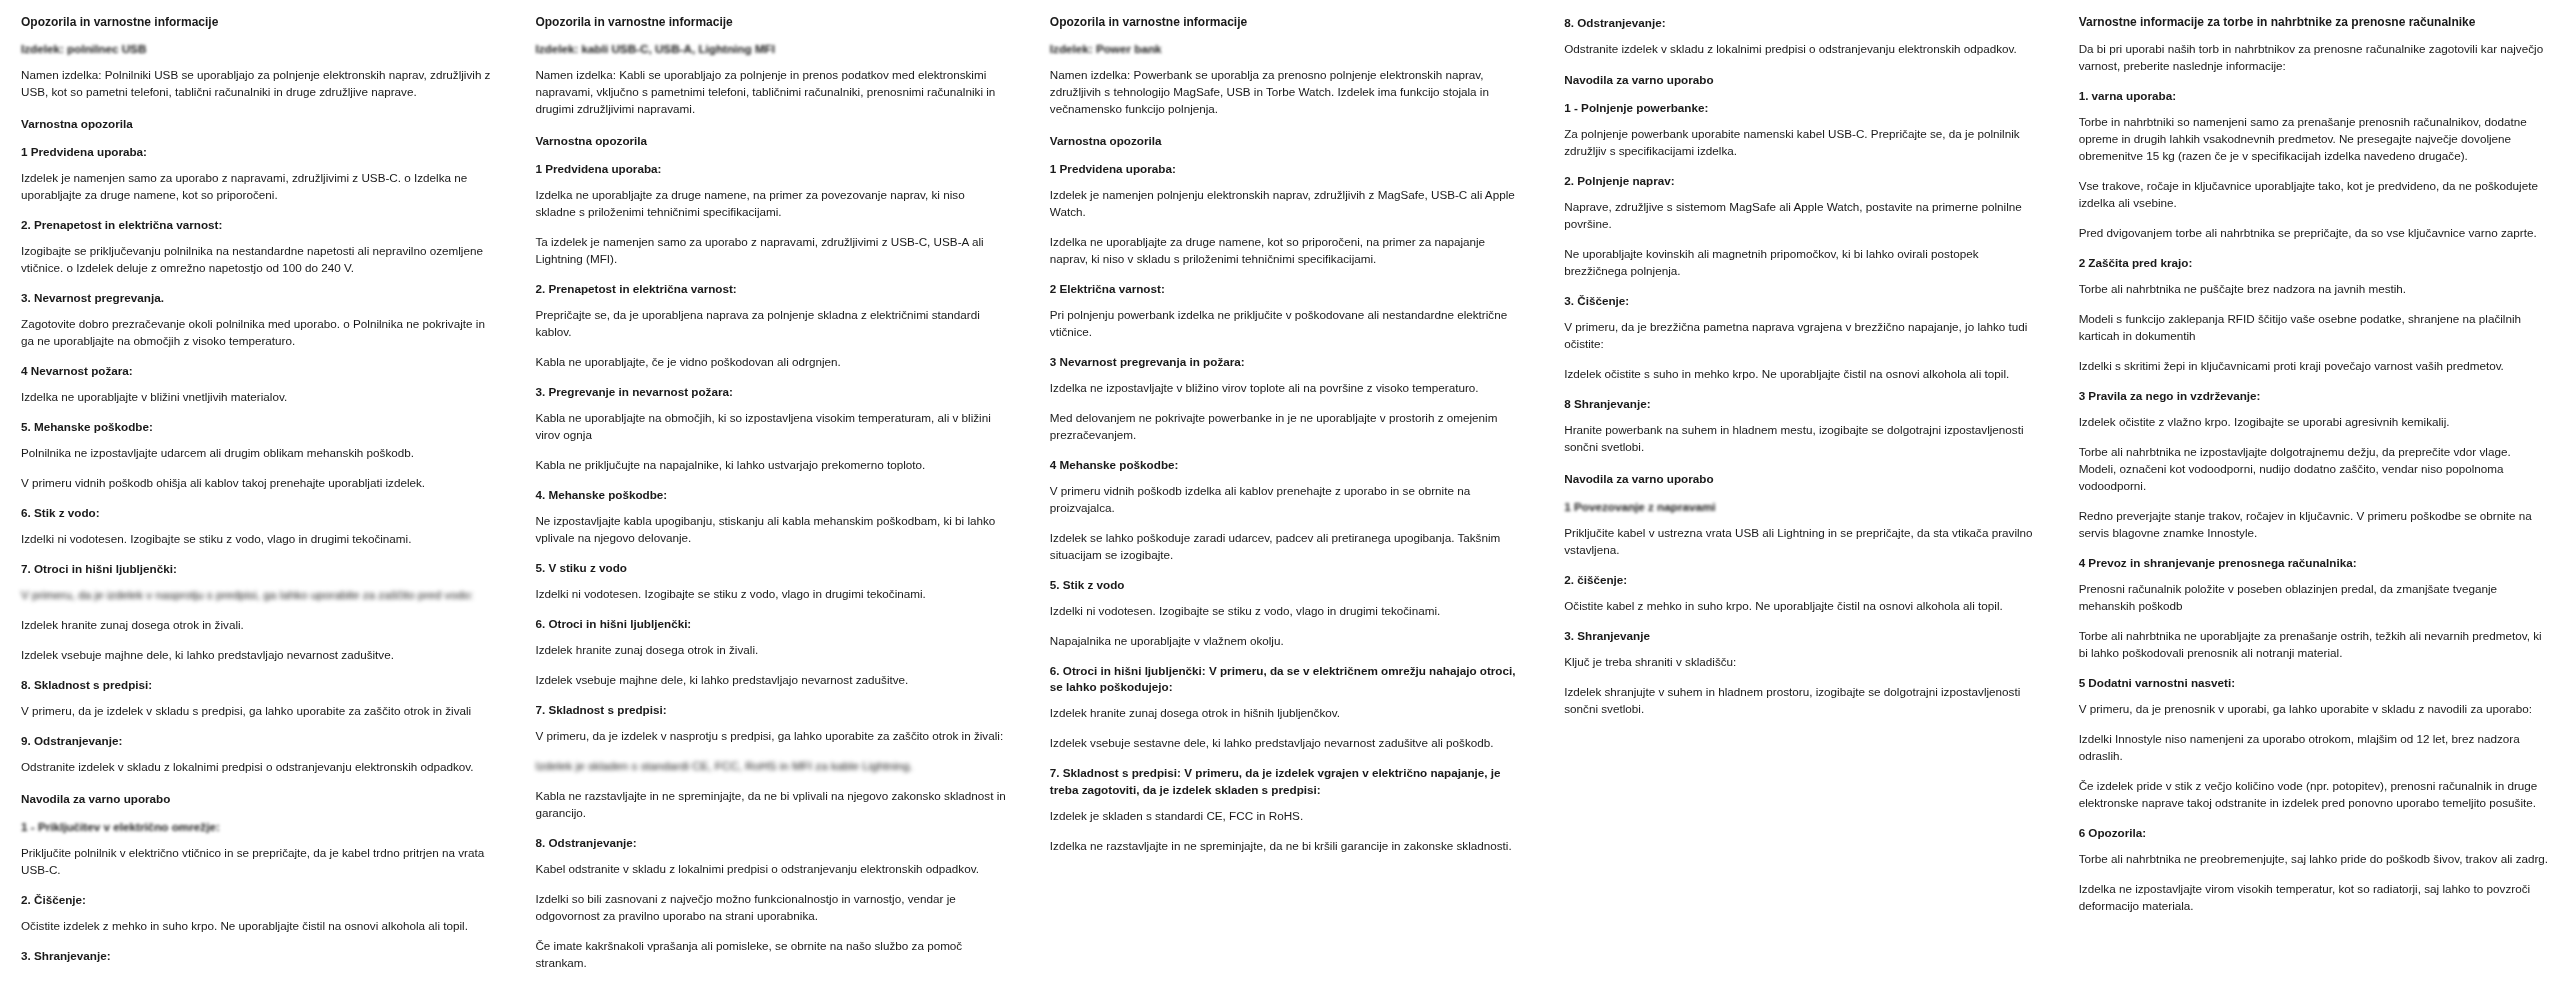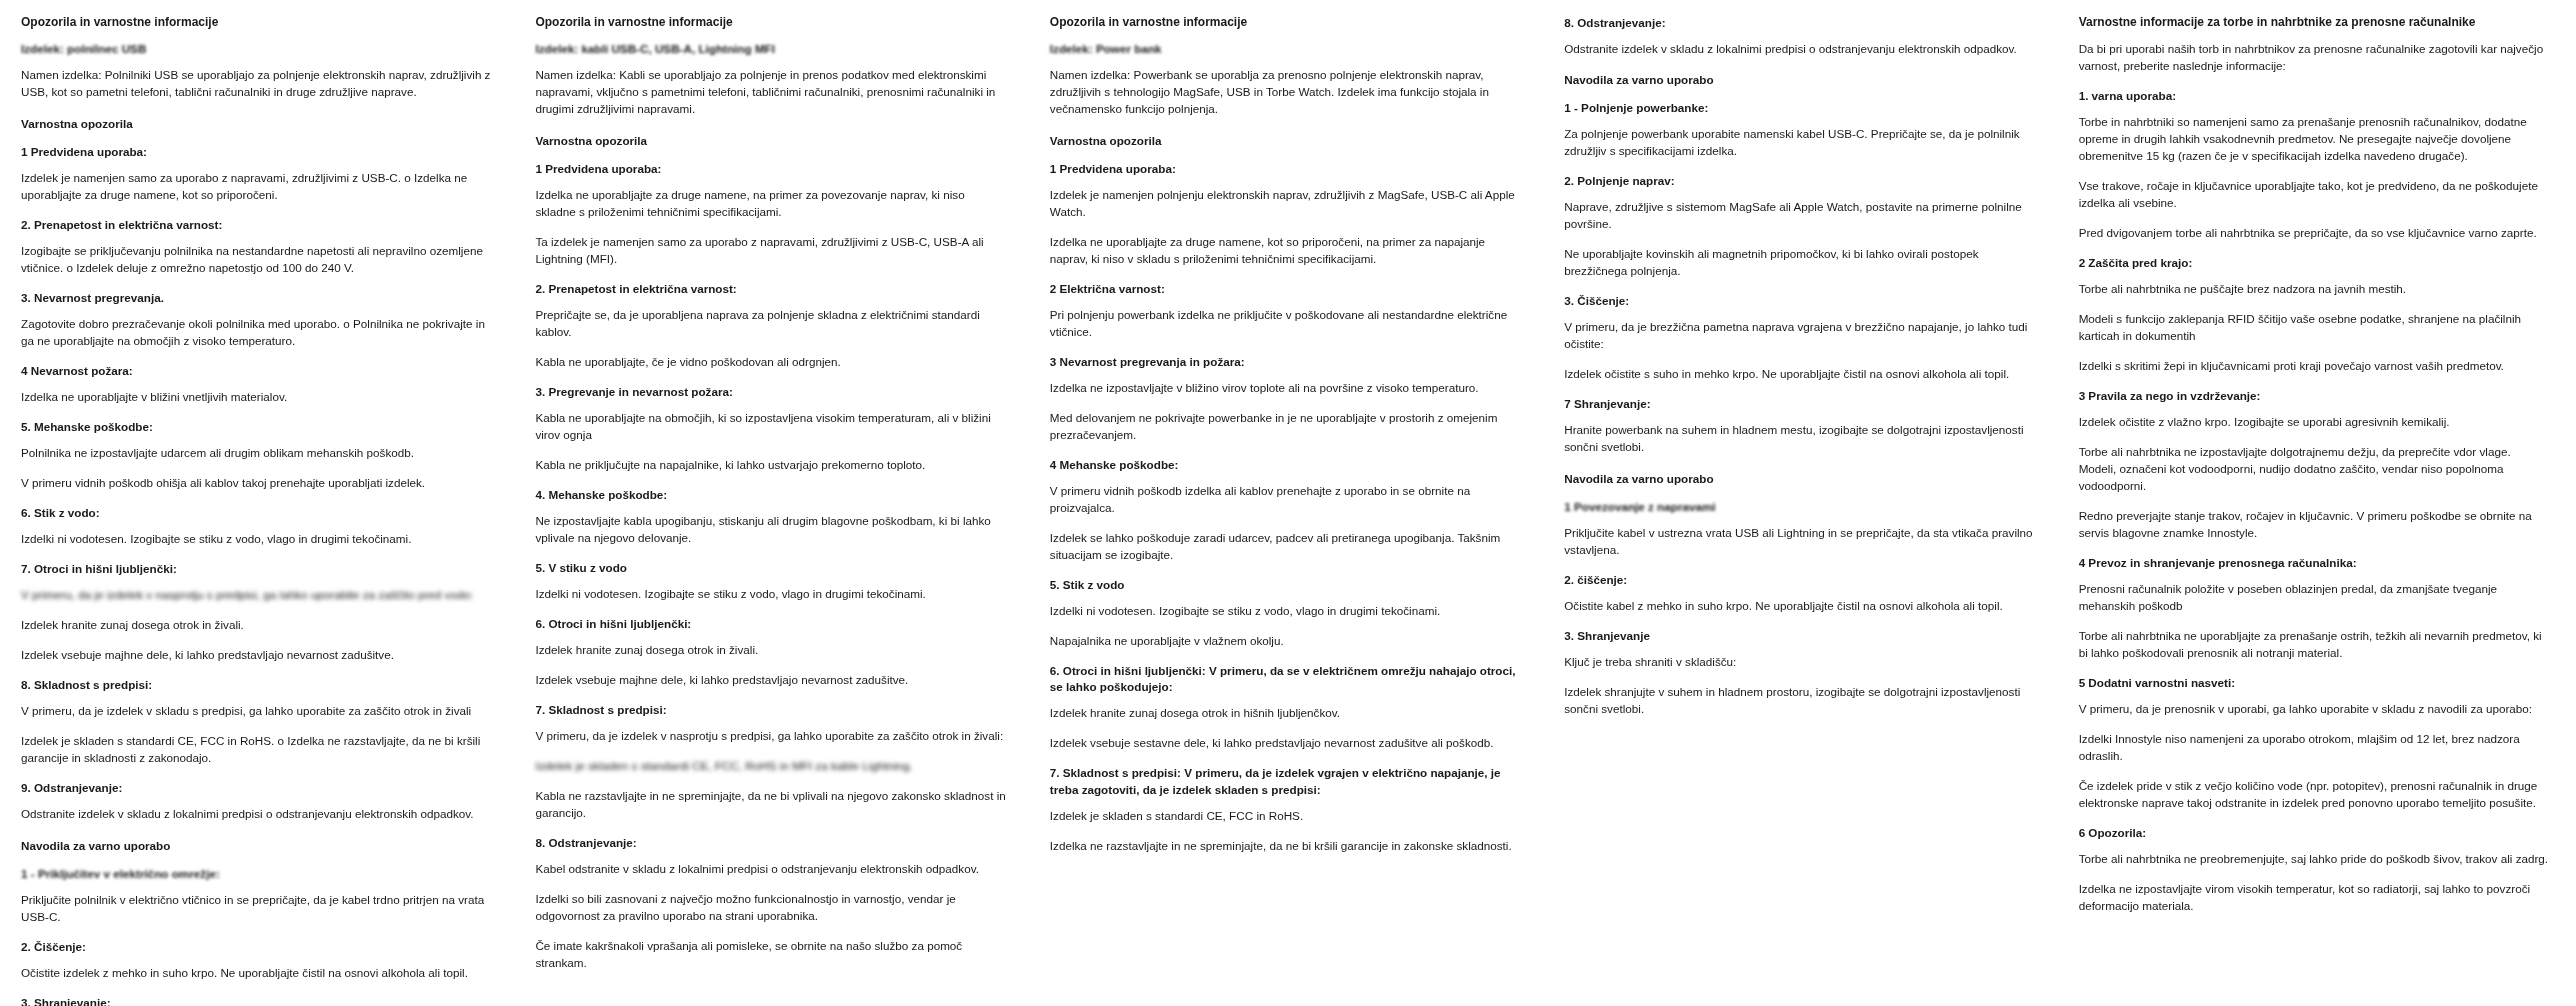--- a/index.html
+++ b/index.html
@@ -101,21 +101,20 @@
     <h4 class="sub">6. Stik z vodo:</h4>
     <p class="para">Izdelki ni vodotesen. Izogibajte se stiku z vodo, vlago in drugimi tekočinami.</p>
 
     <h4 class="sub">7. Otroci in hišni ljubljenčki:</h4>
     <p class="para blurred-inline">V primeru, da je izdelek v nasprotju s predpisi, ga lahko uporabite za zaščito pred vodo:</p>
     <p class="para">Izdelek hranite zunaj dosega otrok in živali.</p>
     <p class="para">Izdelek vsebuje majhne dele, ki lahko predstavljajo nevarnost zadušitve.</p>
 
     <h4 class="sub">8. Skladnost s predpisi:</h4>
     <p class="para">V primeru, da je izdelek v skladu s predpisi, ga lahko uporabite za zaščito otrok in živali</p>
-    <p class="para">Izdelek je skladen s standardi CE, FCC in RoHS. o Izdelka ne razstavljajte, da ne bi kršili garancije in skladnosti z zakonodajo.</p>
 
     <h4 class="sub">9. Odstranjevanje:</h4>
     <p class="para">Odstranite izdelek v skladu z lokalnimi predpisi o odstranjevanju elektronskih odpadkov.</p>
 
     <h3 class="section">Navodila za varno uporabo</h3>
 
     <h4 class="sub"><span class="blurred">1 - Priključitev v električno omrežje:</span></h4>
     <p class="para">Priključite polnilnik v električno vtičnico in se prepričajte, da je kabel trdno pritrjen na vrata USB-C.</p>
 
     <h4 class="sub">2. Čiščenje:</h4>
@@ -138,21 +137,21 @@
 
     <h4 class="sub">2. Prenapetost in električna varnost:</h4>
     <p class="para">Prepričajte se, da je uporabljena naprava za polnjenje skladna z električnimi standardi kablov.</p>
     <p class="para">Kabla ne uporabljajte, če je vidno poškodovan ali odrgnjen.</p>
 
     <h4 class="sub">3. Pregrevanje in nevarnost požara:</h4>
     <p class="para">Kabla ne uporabljajte na območjih, ki so izpostavljena visokim temperaturam, ali v bližini virov ognja</p>
     <p class="para">Kabla ne priključujte na napajalnike, ki lahko ustvarjajo prekomerno toploto.</p>
 
     <h4 class="sub">4. Mehanske poškodbe:</h4>
-    <p class="para">Ne izpostavljajte kabla upogibanju, stiskanju ali drugim blagovne poškodbam, ki bi lahko vplivale na njegovo delovanje.</p>
+    <p class="para">Ne izpostavljajte kabla upogibanju, stiskanju ali kabla mehanskim poškodbam, ki bi lahko vplivale na njegovo delovanje.</p>
 
     <h4 class="sub">5. V stiku z vodo</h4>
     <p class="para">Izdelki ni vodotesen. Izogibajte se stiku z vodo, vlago in drugimi tekočinami.</p>
 
     <h4 class="sub">6. Otroci in hišni ljubljenčki:</h4>
     <p class="para">Izdelek hranite zunaj dosega otrok in živali.</p>
     <p class="para">Izdelek vsebuje majhne dele, ki lahko predstavljajo nevarnost zadušitve.</p>
 
     <h4 class="sub">7. Skladnost s predpisi:</h4>
     <p class="para">V primeru, da je izdelek v nasprotju s predpisi, ga lahko uporabite za zaščito otrok in živali:</p>
@@ -211,21 +210,21 @@
     <p class="para">Za polnjenje powerbank uporabite namenski kabel USB-C. Prepričajte se, da je polnilnik združljiv s specifikacijami izdelka.</p>
 
     <h4 class="sub">2. Polnjenje naprav:</h4>
     <p class="para">Naprave, združljive s sistemom MagSafe ali Apple Watch, postavite na primerne polnilne površine.</p>
     <p class="para">Ne uporabljajte kovinskih ali magnetnih pripomočkov, ki bi lahko ovirali postopek brezžičnega polnjenja.</p>
 
     <h4 class="sub">3. Čiščenje:</h4>
     <p class="para">V primeru, da je brezžična pametna naprava vgrajena v brezžično napajanje, jo lahko tudi očistite:</p>
     <p class="para">Izdelek očistite s suho in mehko krpo. Ne uporabljajte čistil na osnovi alkohola ali topil.</p>
 
-    <h4 class="sub">7 Shranjevanje:</h4>
+    <h4 class="sub">8 Shranjevanje:</h4>
     <p class="para">Hranite powerbank na suhem in hladnem mestu, izogibajte se dolgotrajni izpostavljenosti sončni svetlobi.</p>
 
     <h3 class="section">Navodila za varno uporabo</h3>
 
     <h4 class="sub"><span class="blurred">1 Povezovanje z napravami</span></h4>
     <p class="para">Priključite kabel v ustrezna vrata USB ali Lightning in se prepričajte, da sta vtikača pravilno vstavljena.</p>
 
     <h4 class="sub">2. čiščenje:</h4>
     <p class="para">Očistite kabel z mehko in suho krpo. Ne uporabljajte čistil na osnovi alkohola ali topil.</p>
 

